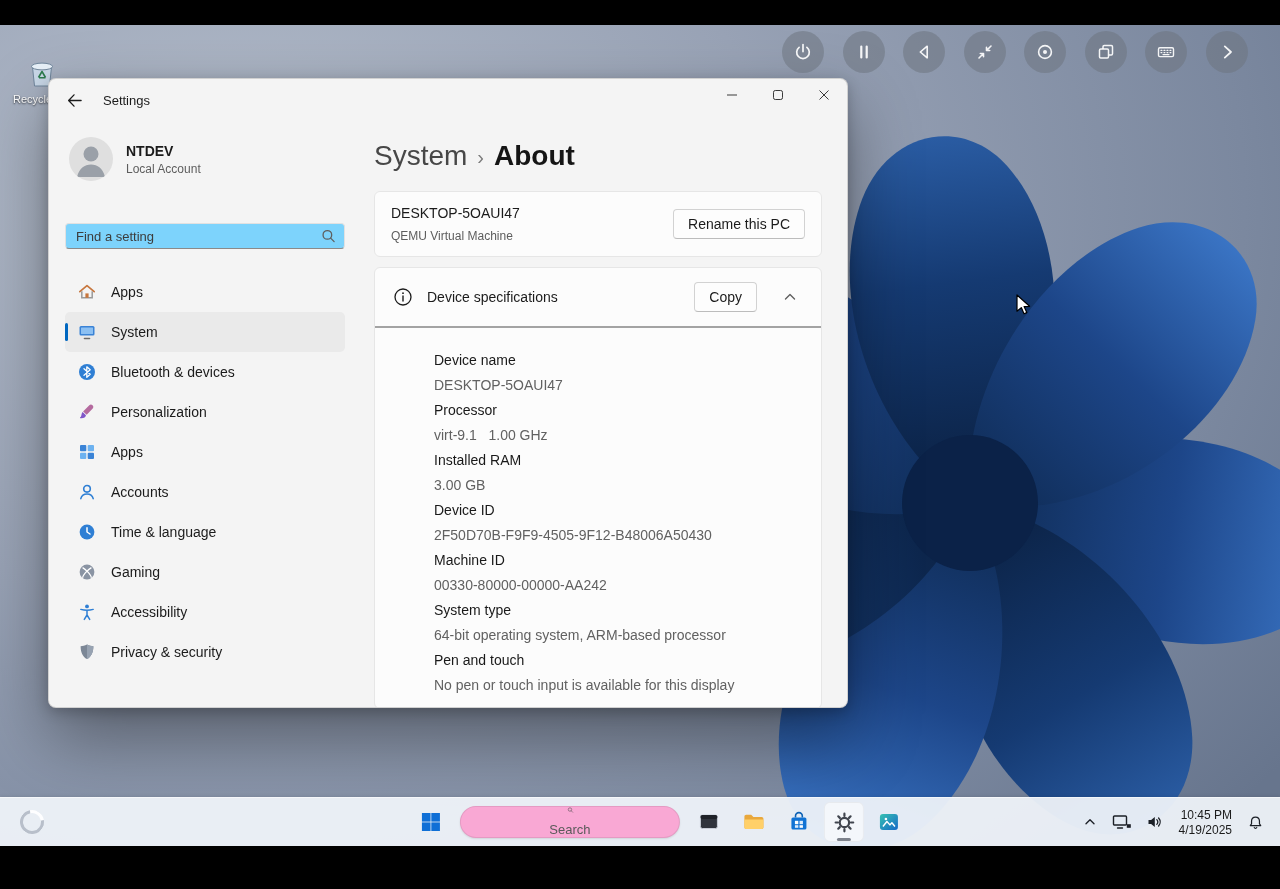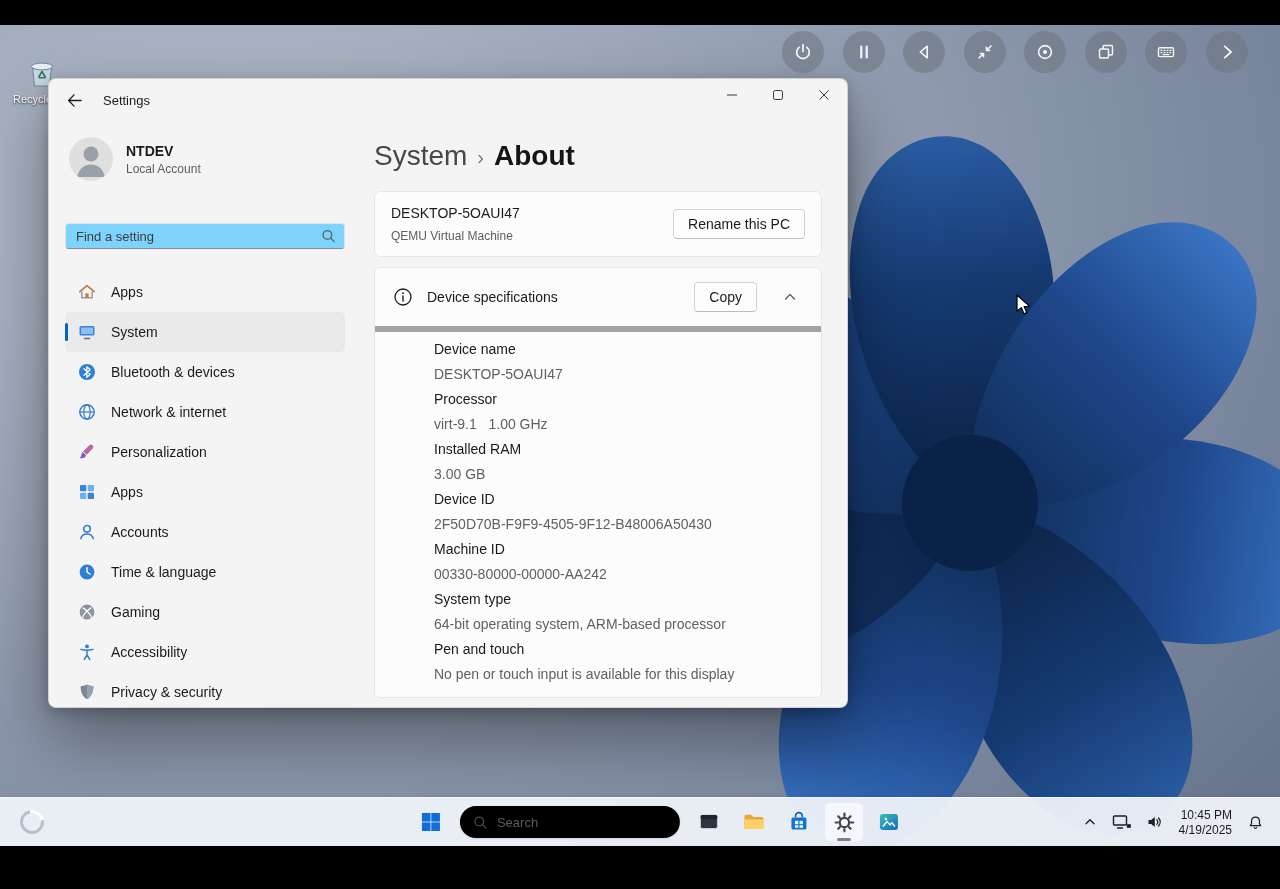--- a/index.html
+++ b/index.html
@@ -63,35 +63,35 @@
   .pc-card { height:66px; display:flex; align-items:center; padding:0 16px; margin-top:18px; }
   .pc-info { flex:1; min-width:0; }
   .pc-name { font-size:14px; color:#1b1b1b; }
   .pc-sub { font-size:12px; color:#5d5d5d; margin-top:8px; }
   .btn { height:30px; padding:0 14px; background:#fdfdfd; border:1px solid #d2d2d2; border-bottom-color:#bcbcbc; border-radius:4px; font-size:14px; color:#1b1b1b; font-family:inherit; cursor:pointer; white-space:nowrap; }
 
   .specs-card { margin-top:10px; display:flex; flex-direction:column; }
   .specs-header { height:58px; display:flex; align-items:center; gap:14px; padding:0 18px; cursor:pointer; }
   .specs-title { flex:1; font-size:14px; color:#1b1b1b; }
   .chev-btn { border:none; background:transparent; cursor:pointer; padding:4px 6px; margin-left:6px; display:flex; }
-  .specs-body { border-top:6px solid #a3a3a3; padding:5px 16px 10px 59px; }
+  .specs-body { border-top:2px solid #a3a3a3; padding:20px 16px 10px 59px; }
   .spec-label { font-size:14px; color:#191919; line-height:25px; }
   .spec-value { font-size:14px; color:#616161; line-height:25px; white-space:pre-wrap; }
 
   
   .taskbar { position:absolute; left:0; bottom:0; width:100%; height:49px; z-index:30;
     background:rgba(239,243,249,0.94); border-top:1px solid rgba(255,255,255,.55); box-shadow:0 -1px 3px rgba(0,0,0,.08); }
   .spinner { position:absolute; left:20px; top:50%; transform:translateY(-50%) rotate(35deg); width:24px; height:24px; border-radius:50%;
     border:3px solid rgba(125,135,152,.45); border-top-color:rgba(255,255,255,.92); }
   .tb-center { position:absolute; left:50%; top:0; height:100%; transform:translateX(-46%); display:flex; align-items:center; gap:5px; }
   .tb-btn { width:40px; height:40px; border:none; background:transparent; border-radius:6px; cursor:pointer; display:flex; align-items:center; justify-content:center; position:relative; }
   .tb-btn.active { background:rgba(255,255,255,.6); box-shadow:inset 0 0 0 1px rgba(0,0,0,.05); }
   .tb-btn.active::after { content:""; position:absolute; bottom:1px; left:50%; transform:translateX(-50%); width:14px; height:3px; border-radius:2px; background:#7d828c; }
-  .search-pill { height:32px; width:220px; margin:0 4px; border-radius:16px; background:#000000; border:1px solid rgba(0,0,0,.08);
-    box-shadow:0 1px 2px rgba(0,0,0,.10); display:flex; align-items:center; gap:9px; padding:0 12px; cursor:pointer; }
+  .search-pill { height:32px; width:220px; margin:0 4px; border-radius:16px; background:#f9a8d4; border:1px solid rgba(0,0,0,.08);
+    box-shadow:0 1px 2px rgba(0,0,0,.10); display:flex; align-items:center; gap:9px; padding:0 12px; cursor:pointer;flex-direction:column; }
   .search-text { font-size:13px; color:#5a5a5a; }
   .tb-tray { position:absolute; right:0; top:0; height:100%; display:flex; align-items:center; gap:2px; padding-right:10px; }
   .tray-btn { border:none; background:transparent; border-radius:4px; cursor:pointer; height:36px; padding:0 6px; display:flex; align-items:center; justify-content:center; }
   .clock { flex-direction:column; align-items:flex-end; justify-content:center; gap:1px; padding:0 7px; }
   .clock span { font-size:12px; color:#1b1b1b; line-height:14px; }
 
   
   .cursor { position:absolute; left:1016px; top:294px; z-index:100; pointer-events:none; }
 </style>
 </head>
@@ -220,28 +220,20 @@
             </div>
             <div class="nav-item">
               <svg width="20" height="20" viewBox="0 0 20 20">
                 <circle cx="10" cy="10" r="8" fill="#2f7fd4"></circle>
                 <path d="M7 6.8l6.2 5.4-3.4 3V4.8l3.4 3-6.2 5.4" stroke="#fff" stroke-width="1.3" fill="none" stroke-linejoin="round" stroke-linecap="round"></path>
               </svg>
               <span>Bluetooth &amp; devices</span>
             </div>
             <div class="nav-item">
               <svg width="20" height="20" viewBox="0 0 20 20">
-                <circle cx="10" cy="10" r="7.2" fill="none" stroke="#2f7fd4" stroke-width="1.5"></circle>
-                <ellipse cx="10" cy="10" rx="3.2" ry="7.2" fill="none" stroke="#2f7fd4" stroke-width="1.2"></ellipse>
-                <path d="M2.8 10h14.4" stroke="#2f7fd4" stroke-width="1.2"></path>
-              </svg>
-              <span>Network &amp; internet</span>
-            </div>
-            <div class="nav-item">
-              <svg width="20" height="20" viewBox="0 0 20 20">
                 <path d="M15.5 3.2c1 .9 1.1 2.2.2 3.2l-6 6.4-3.6-3.3 6.2-6.2c.9-.9 2.2-.9 3.2-.1z" fill="#b46a9e"></path>
                 <path d="M5.6 10l3.4 3.2c-.4 1.8-1.8 3-4.6 3.1-1 0-1.6-.4-1.4-.9 1-.6 1.2-1.4 1.4-2.5.2-1.2.6-2.2 1.2-2.9z" fill="#8057c9"></path>
               </svg>
               <span>Personalization</span>
             </div>
             <div class="nav-item">
               <svg width="20" height="20" viewBox="0 0 20 20">
                 <rect x="3" y="3" width="6.3" height="6.3" rx="1" fill="#3a83d6"></rect>
                 <rect x="10.7" y="3" width="6.3" height="6.3" rx="1" fill="#6db2f0"></rect>
                 <rect x="3" y="10.7" width="6.3" height="6.3" rx="1" fill="#6db2f0"></rect>

